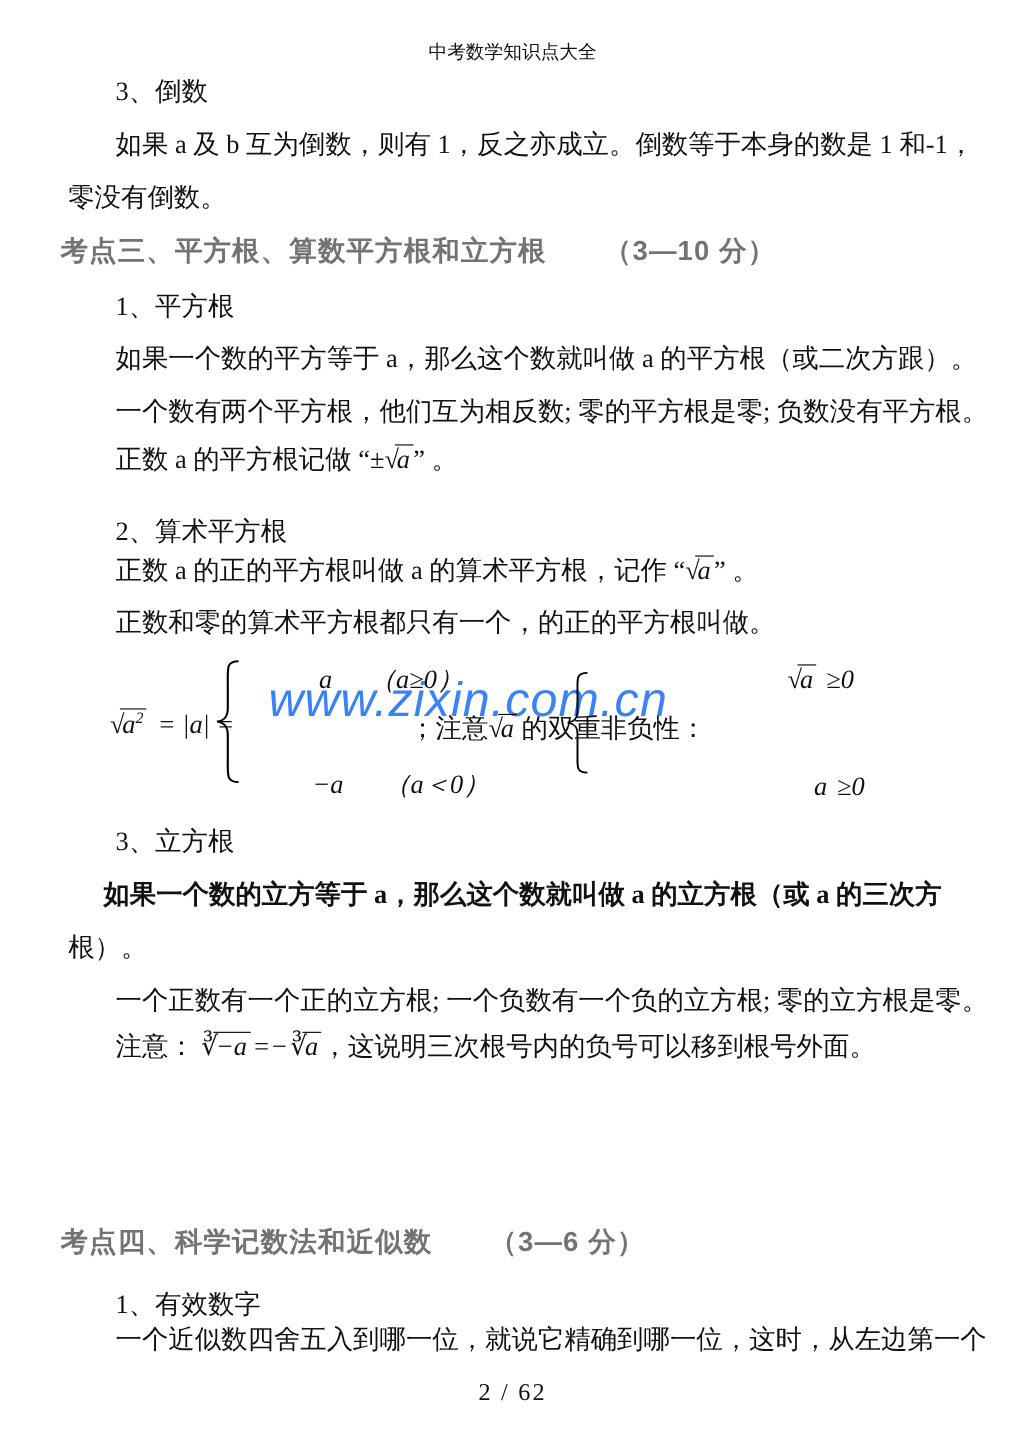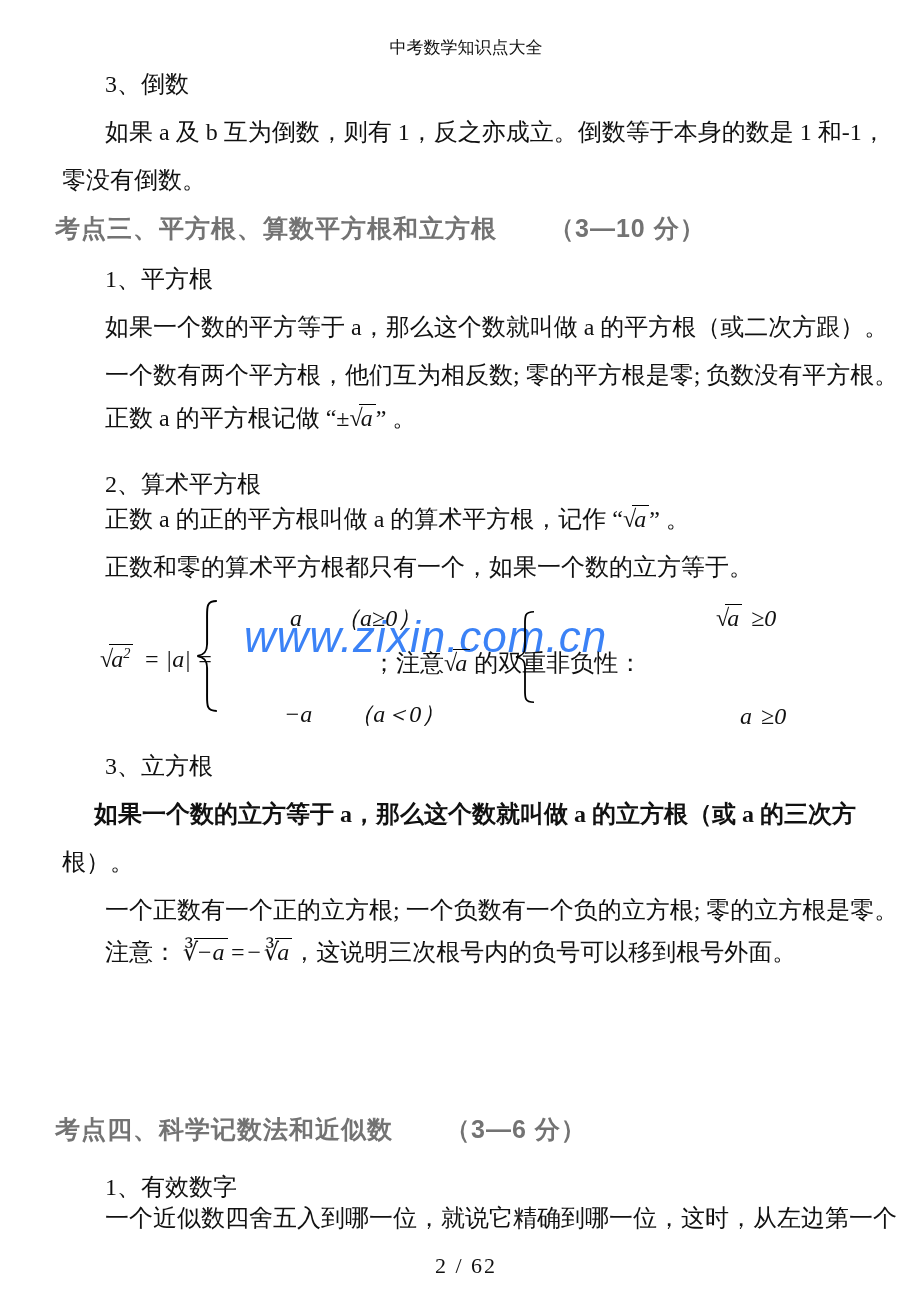--- a/index.html
+++ b/index.html
@@ -67,21 +67,21 @@
   <div class="line" style="left:105px;top:313px;">如果一个数的平方等于 a，那么这个数就叫做 a 的平方根（或二次方跟）。</div>
   <div class="line" style="left:105px;top:361px;">一个数有两个平方根，他们互为相反数; 零的平方根是零; 负数没有平方根。</div>
   <div class="line" style="left:105px;top:404px;">
     <span>正数 a 的平方根记做 “±</span><span class="sqrt"><span class="sign">√</span><span class="vinc">a</span></span><span>” 。</span>
   </div>
 
   <div class="line" style="left:105px;top:458px;margin-top:12px;">2、算术平方根</div>
   <div class="line" style="left:105px;top:505px;">
     <span>正数 a 的正的平方根叫做 a 的算术平方根，记作 “</span><span class="sqrt"><span class="sign">√</span><span class="vinc">a</span></span><span>” 。</span>
   </div>
-  <div class="line" style="left:105px;top:553px;">正数和零的算术平方根都只有一个，如果一个数的立方等于。</div>
+  <div class="line" style="left:105px;top:553px;">正数和零的算术平方根都只有一个，的正的平方根叫做。</div>
 
   <div class="watermark" style="left:244px;top:612px;color:#3b82f6;font-style:italic;">www.zixin.com.cn</div>
 
   <div class="line" style="left:290px;top:604px;">
     <span class="math">a</span>
     <span class="math" style="margin-left:28px;">（a≥0）</span>
   </div>
 
   <div class="line" style="left:716px;top:604px;">
     <span class="sqrt"><span class="sign">√</span><span class="vinc">a</span></span>

